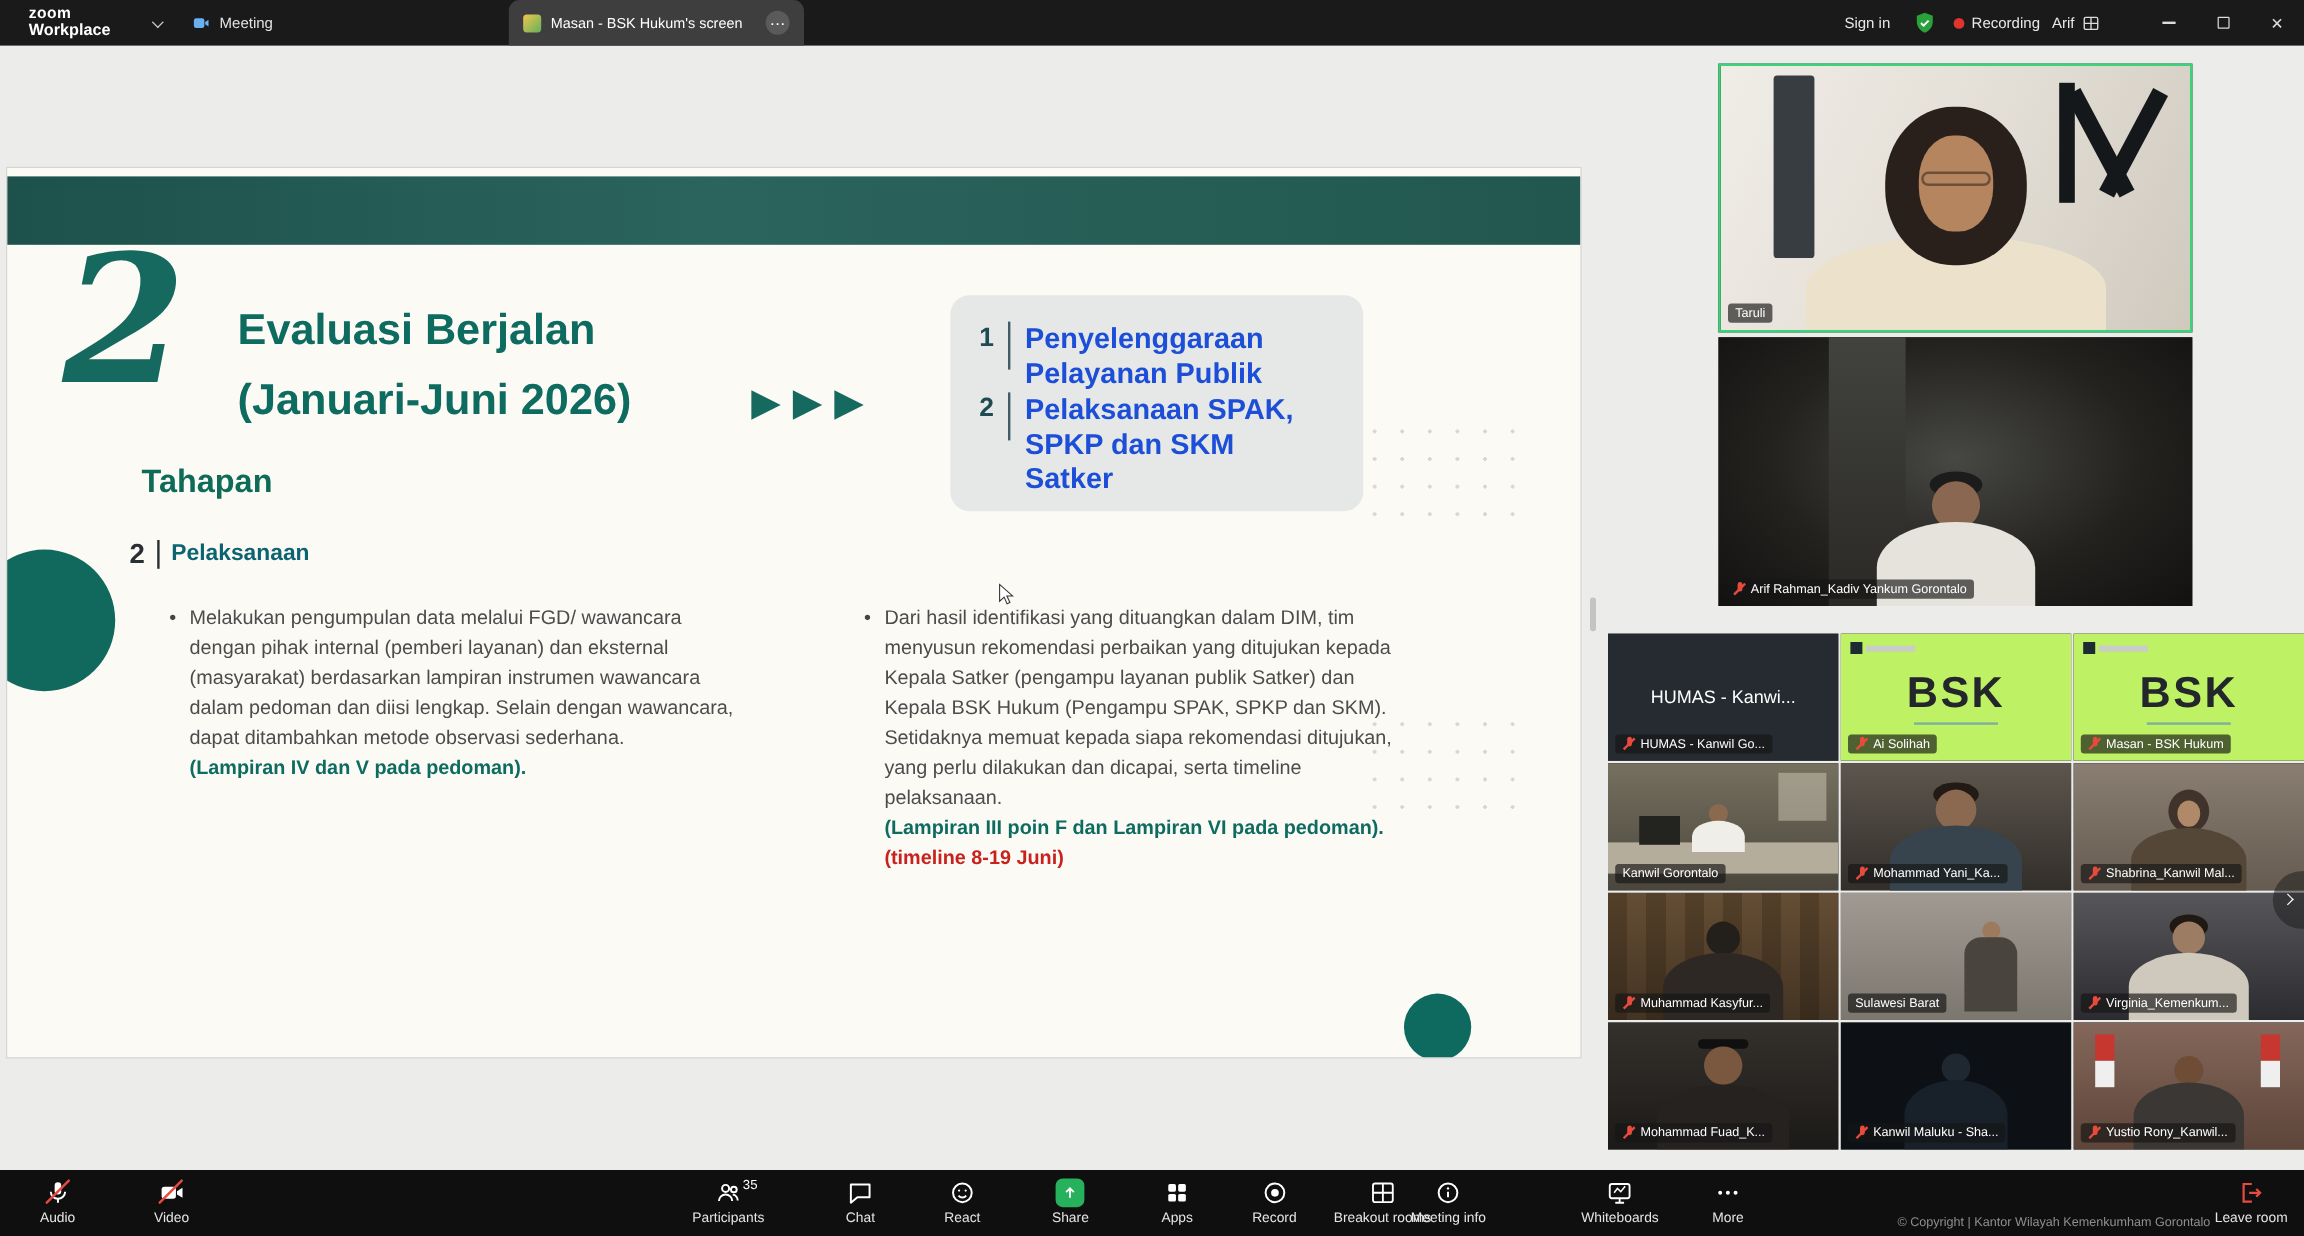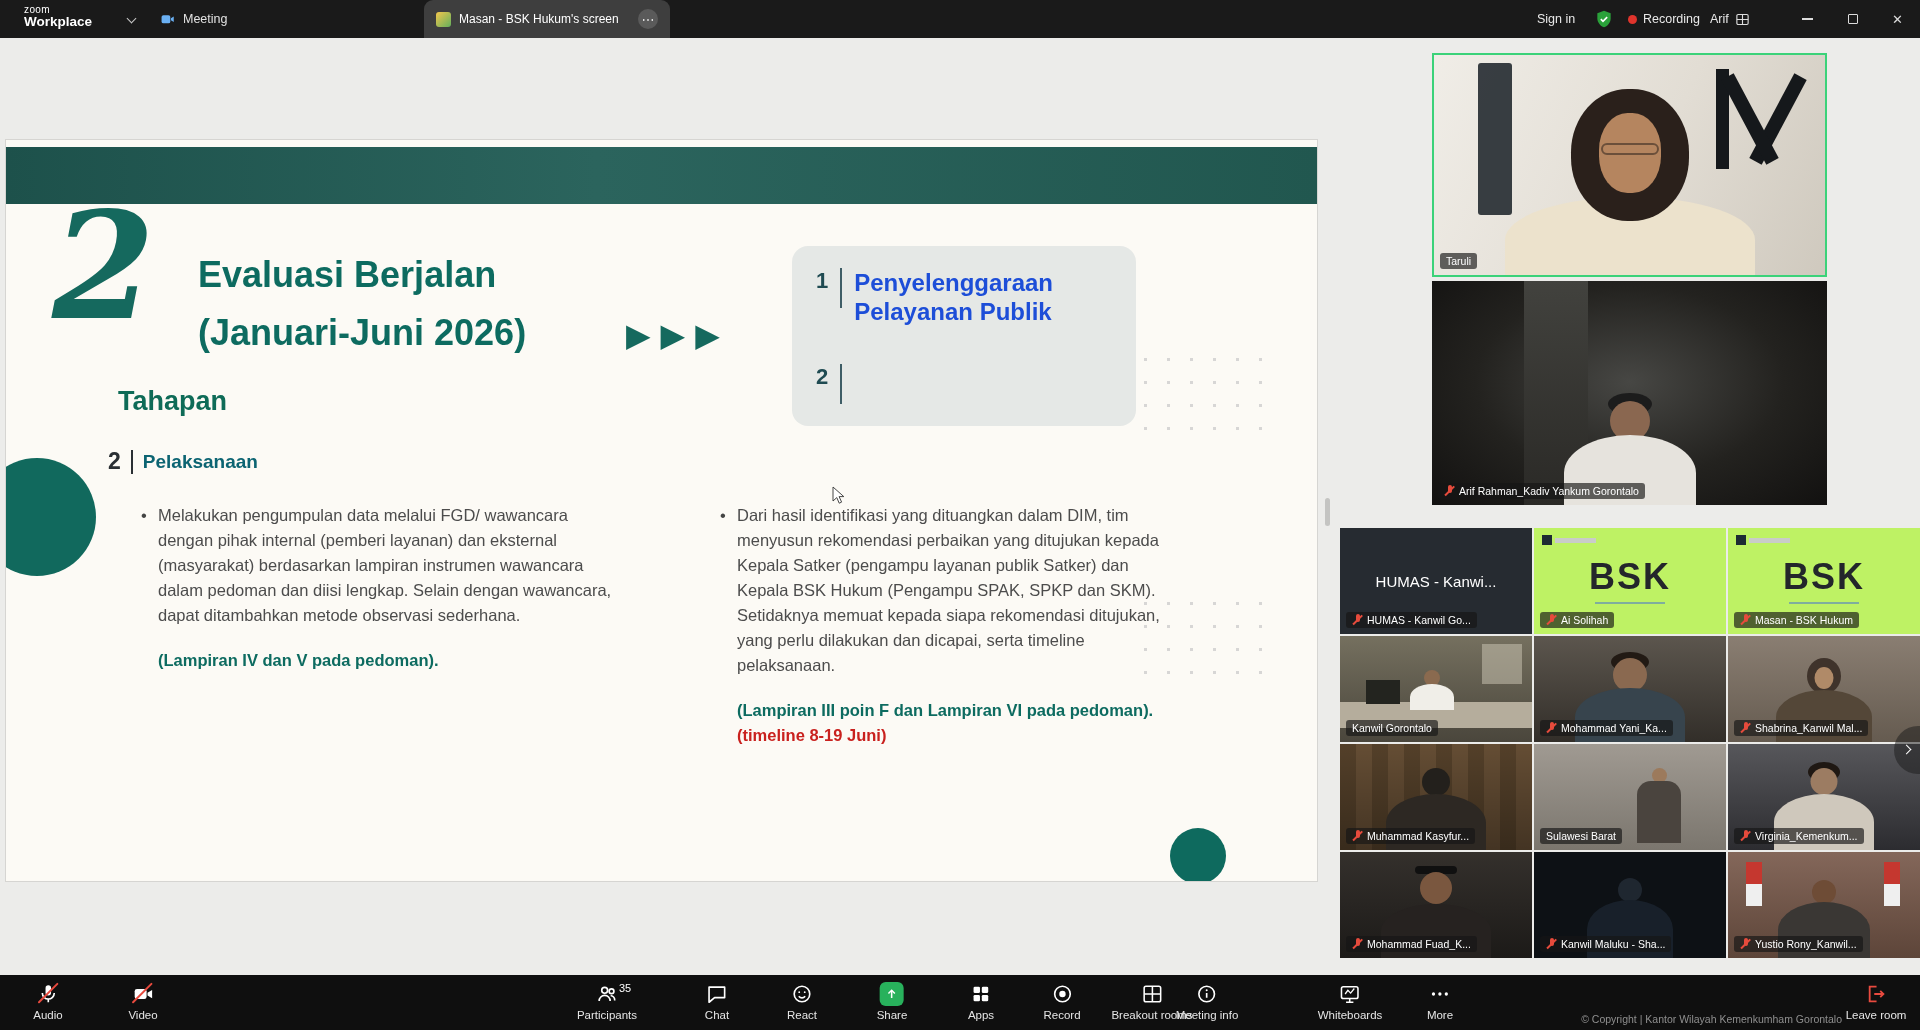--- a/index.html
+++ b/index.html
@@ -2,21 +2,21 @@
 <html><head>
 <meta charset="utf-8">
 <style>
   * { margin:0; padding:0; box-sizing:border-box; }
   html,body { width:1920px; height:1030px; overflow:hidden; }
   body { font-family:"Liberation Sans",sans-serif; background:#ececea; position:relative; }
 
   
   .topbar { position:absolute; left:0; top:0; width:1920px; height:38px; background:#1a1a1a; z-index:20; }
   .logo { position:absolute; left:24px; top:4px; color:#fff; line-height:1.1; }
-  .logo .z1 { display:block; font-size:10px; font-weight:400; letter-spacing:.4px; }
+  .logo .z1 { display:block; font-size:13px; font-weight:700; letter-spacing:.4px; }
   .logo .z2 { display:block; font-size:13.5px; font-weight:700; }
   .chev { position:absolute; width:7px; height:7px; border-left:1.6px solid #c9c9c9; border-top:1.6px solid #c9c9c9; }
   .chev.down { transform:rotate(225deg); }
   .chev.right { transform:rotate(135deg); }
   .tab { position:absolute; top:0; height:38px; display:flex; align-items:center; gap:8px; padding:0 12px; color:#e2e2e2; font-size:12.5px; }
   .tab.meeting { left:148px; }
   .tab.active { left:424px; width:246px; background:#3e3e3e; border-radius:9px 9px 0 0; color:#fff; font-size:12px; }
   .tabicon { width:15px; height:15px; border-radius:3px; background:linear-gradient(135deg,#f3c64d,#63b05c); flex:none; }
   .tablabel { flex:1; white-space:nowrap; overflow:hidden; }
   .tabmore { width:20px; height:20px; border-radius:50%; background:#5a5a5a; color:#fff; display:flex; align-items:center; justify-content:center; font-size:13px; flex:none; }
@@ -39,21 +39,21 @@
   .sbsep { width:2px; height:40px; background:#3e5d66; flex:none; }
   .sbtxt { font-size:24px; font-weight:700; color:#1d4ed8; line-height:1.22; max-width:250px; }
   .heading { position:absolute; left:112px; top:246px; font-size:27px; font-weight:800; color:#0e6b57; }
   .step { position:absolute; left:102px; top:308px; display:flex; align-items:center; gap:10px; }
   .snum { font-size:23px; font-weight:800; color:#2a2f33; }
   .sbar { width:2px; height:24px; background:#2a2f33; }
   .slabel { font-size:19px; font-weight:700; color:#0c6472; }
   .blist { position:absolute; list-style:none; }
   .blist li { position:relative; font-size:16.5px; line-height:25px; color:#4c4c4c; margin-bottom:30px; }
   .blist li::before { content:"•"; position:absolute; left:-17px; top:0; color:#444; }
-  .blist .ref { font-weight:700; color:#0d6b60;margin-top:20px; }
+  .blist .ref { font-weight:700; color:#0d6b60; }
   .blist .tl  { font-weight:700; color:#c9211e; }
   .bl-left  { left:152px; top:363px; width:458px; }
   .bl-right { left:731px; top:363px; width:436px; }
   .circ { position:absolute; border-radius:50%; background:#11695d; }
   .dotgrid { position:absolute; width:132px; height:92px; background-image:radial-gradient(#cacaca 1.6px,transparent 1.7px); background-size:23px 23px; opacity:.75; }
   .nub { position:absolute; left:1325px; top:460px; width:5px; height:28px; background:#c4c4c2; border-radius:3px; }
   .cursor { position:absolute; left:832px; top:448px; z-index:30; }
 
   
   .tile { position:absolute; overflow:hidden; background:#1b1b1b; z-index:15; }
@@ -161,20 +161,21 @@
 
     <div class="sidebox">
       <div class="sbrow">
         <span class="sbnum">1</span>
         <span class="sbsep"></span>
         <span class="sbtxt">Penyelenggaraan Pelayanan Publik</span>
       </div>
       <div class="sbrow">
         <span class="sbnum">2</span>
         <span class="sbsep"></span>
+        <span class="sbtxt">Pelaksanaan SPAK, SPKP dan SKM Satker</span>
       </div>
     </div>
 
     <div class="heading">Tahapan</div>
     <div class="step">
       <span class="snum">2</span>
       <span class="sbar"></span>
       <span class="slabel">Pelaksanaan</span>
     </div>
 

